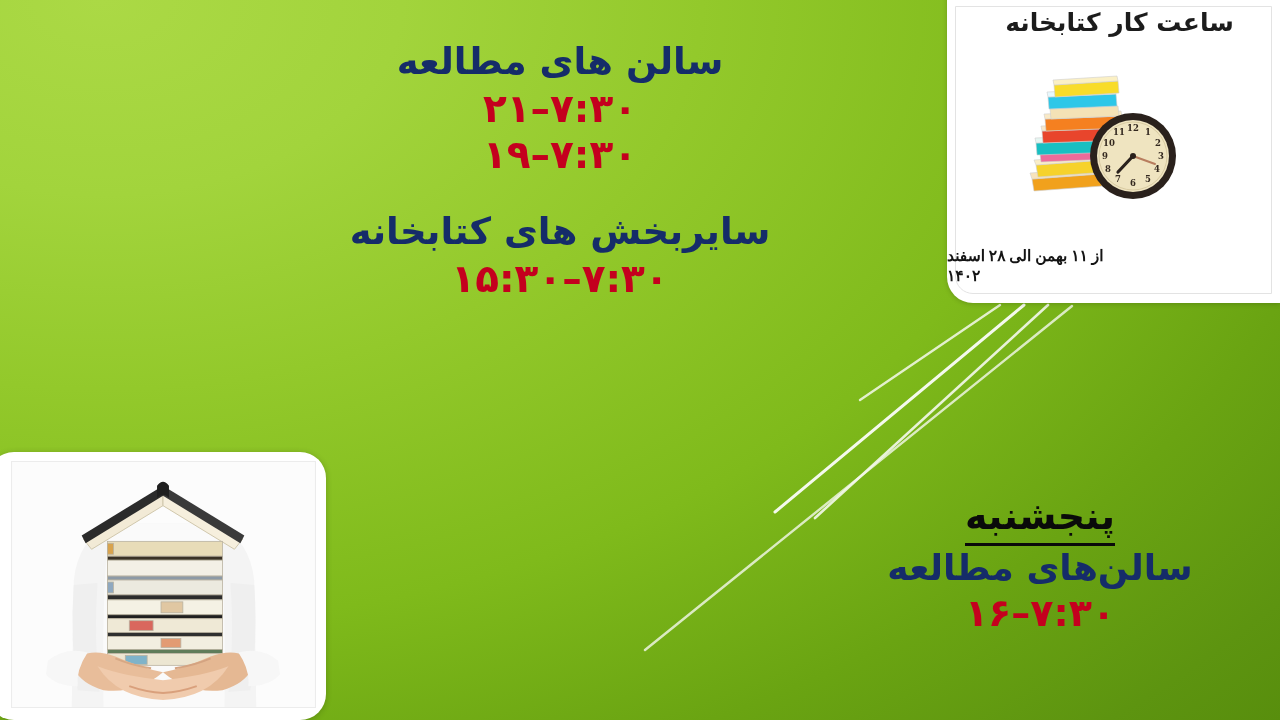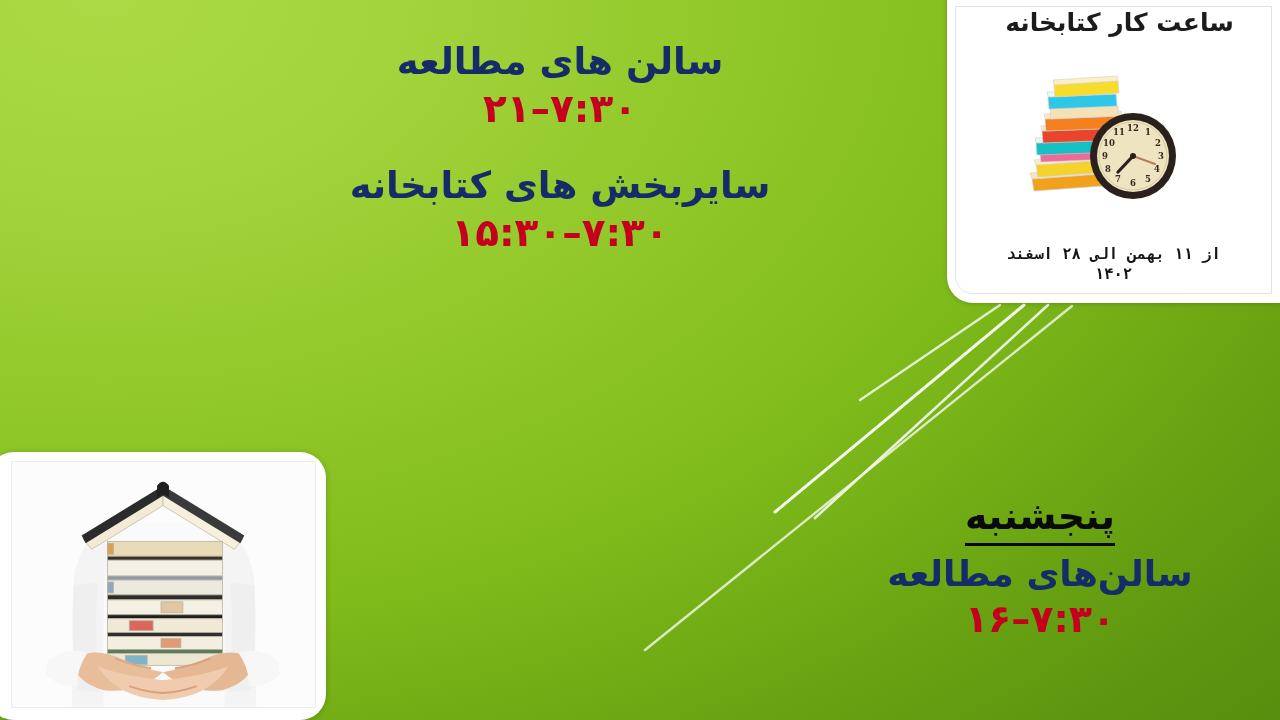--- a/index.html
+++ b/index.html
@@ -67,22 +67,22 @@
     letter-spacing: 0px;
     white-space: nowrap;
     direction: rtl;
     padding-left: 12px;
   }
   .card-date {
     position: absolute;
     bottom: 18px;
     left: 0;
     right: 0;
-    text-align: center;
-    font-family: Liberation Mono, monospace;
+    text-align: left;
+    font-family: Liberation Serif, serif;
     font-size: 15.5px;
     font-weight: bold;
     color: #141414;
     line-height: 1.25;
     direction: rtl;
   }
 
   
   #card-art {
     position: absolute;
@@ -160,21 +160,21 @@
   
   #thu-col {
     position: absolute;
     left: 840px;
     top: 492px;
     width: 400px;
     text-align: center;
     direction: rtl;
   }
   #thu-col .day-head { font-size: 38px; }
-  #thu-col .dept { font-size: 36px; margin-top: 10px; }
+  #thu-col .dept { font-size: 36px; margin-top: 4px; }
   #thu-col .time { font-size: 38px; }
 </style>
 </head>
 <body>
 
 <div id="slide">
 
   <svg id="streaks" width="1280" height="720" viewBox="0 0 1280 720" aria-hidden="true">
     <g stroke="#ffffff" fill="none" stroke-linecap="round" opacity="0.92">
       <line x1="1000" y1="305" x2="860" y2="400" stroke-width="2.4" opacity="0.85"></line>
@@ -250,20 +250,21 @@
       <div>۱۴۰۲</div>
     </div>
   </div>
 
   <div id="main-col">
 
 
     <div class="dept">سالن های مطالعه</div>
     <div class="time">۲۱–۷:۳۰</div>
 
+    <div class="time">۱۹–۷:۳۰</div>
 
     <div class="dept">سایربخش های کتابخانه</div>
     <div class="time">۱۵:۳۰–۷:۳۰</div>
   </div>
 
   <div id="thu-col">
     <div class="day-head">
       <span class="u">پنجشنبه</span>
     </div>
     <div class="dept">سالن‌های مطالعه</div>

